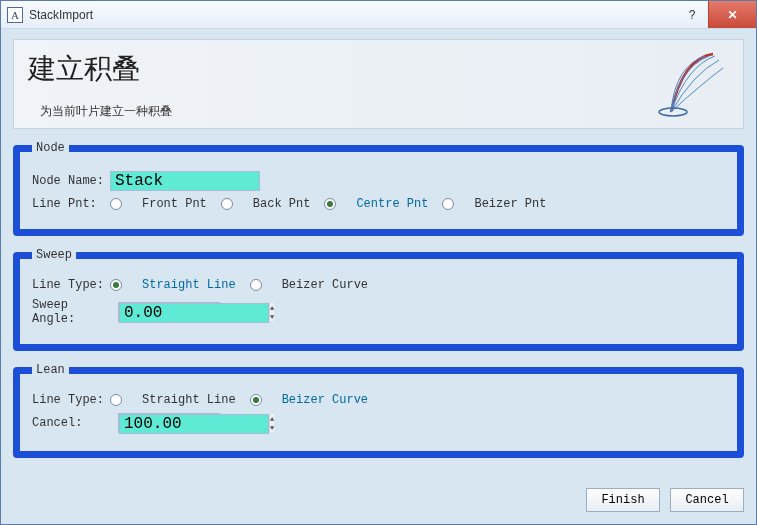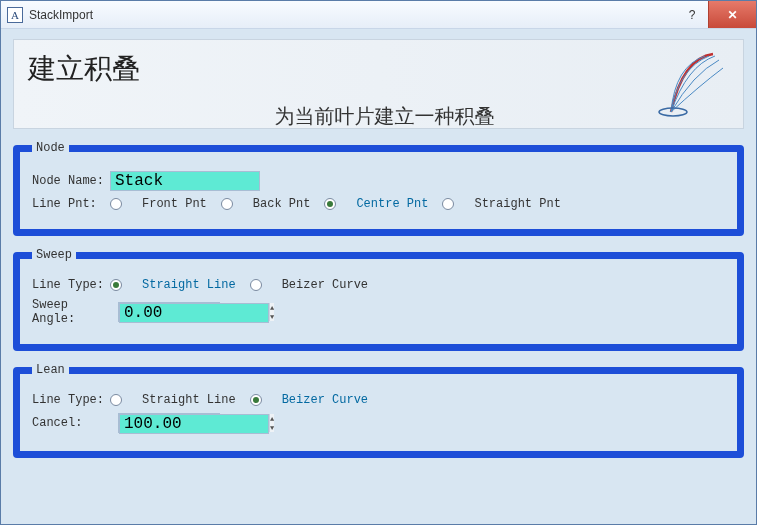--- a/index.html
+++ b/index.html
@@ -75,24 +75,23 @@
   }
   .header h1 {
     margin: 0 0 15px 0;
     font-family: "SimSun","宋体",serif;
     font-size: 28px;
     font-weight: normal;
     color: #222;
   }
   .header .sub {
     font-family: Liberation Mono, monospace;
-    font-size: 20px;
+    font-size: 12px;
     color: #333;
     padding-left: 12px;
-    text-align: center;
   }
   .header .logo {
     position: absolute;
     right: 10px; top: 6px;
     width: 80px; height: 74px;
   }
   fieldset.group {
     border: 7px solid #1d4ed8;
     border-radius: 4px;
     margin: 12px 0 0 0;
@@ -239,21 +238,21 @@
           <div class="radio">
               <span class="dot"></span>
               <span class="lbltxt">Back Pnt</span>
             </div>
           <div class="radio selected">
               <span class="dot"></span>
               <span class="lbltxt">Centre Pnt</span>
             </div>
           <div class="radio">
               <span class="dot"></span>
-              <span class="lbltxt">Straight Pnt</span>
+              <span class="lbltxt">Beizer Pnt</span>
             </div>
         </div>
       </div>
     </fieldset>
 
     <fieldset class="group">
       <legend>Sweep</legend>
       <div class="row">
         <span class="lbl">Line Type:</span>
         <div class="radio-group">
@@ -299,15 +298,23 @@
         <div class="spinner">
           <input class="val" type="text" value="100.00" style="">
           <div class="arrows">
             <div class="arrow">▲</div>
             <div class="arrow">▼</div>
           </div>
         </div>
       </div>
     </fieldset>
 
+    <div class="footer">
+      <div class="btn">
+          <span>Finish</span>
+        </div>
+      <div class="btn">
+          <span>Cancel</span>
+        </div>
+    </div>
 
   </div>
 </div>
 
 </body></html>

